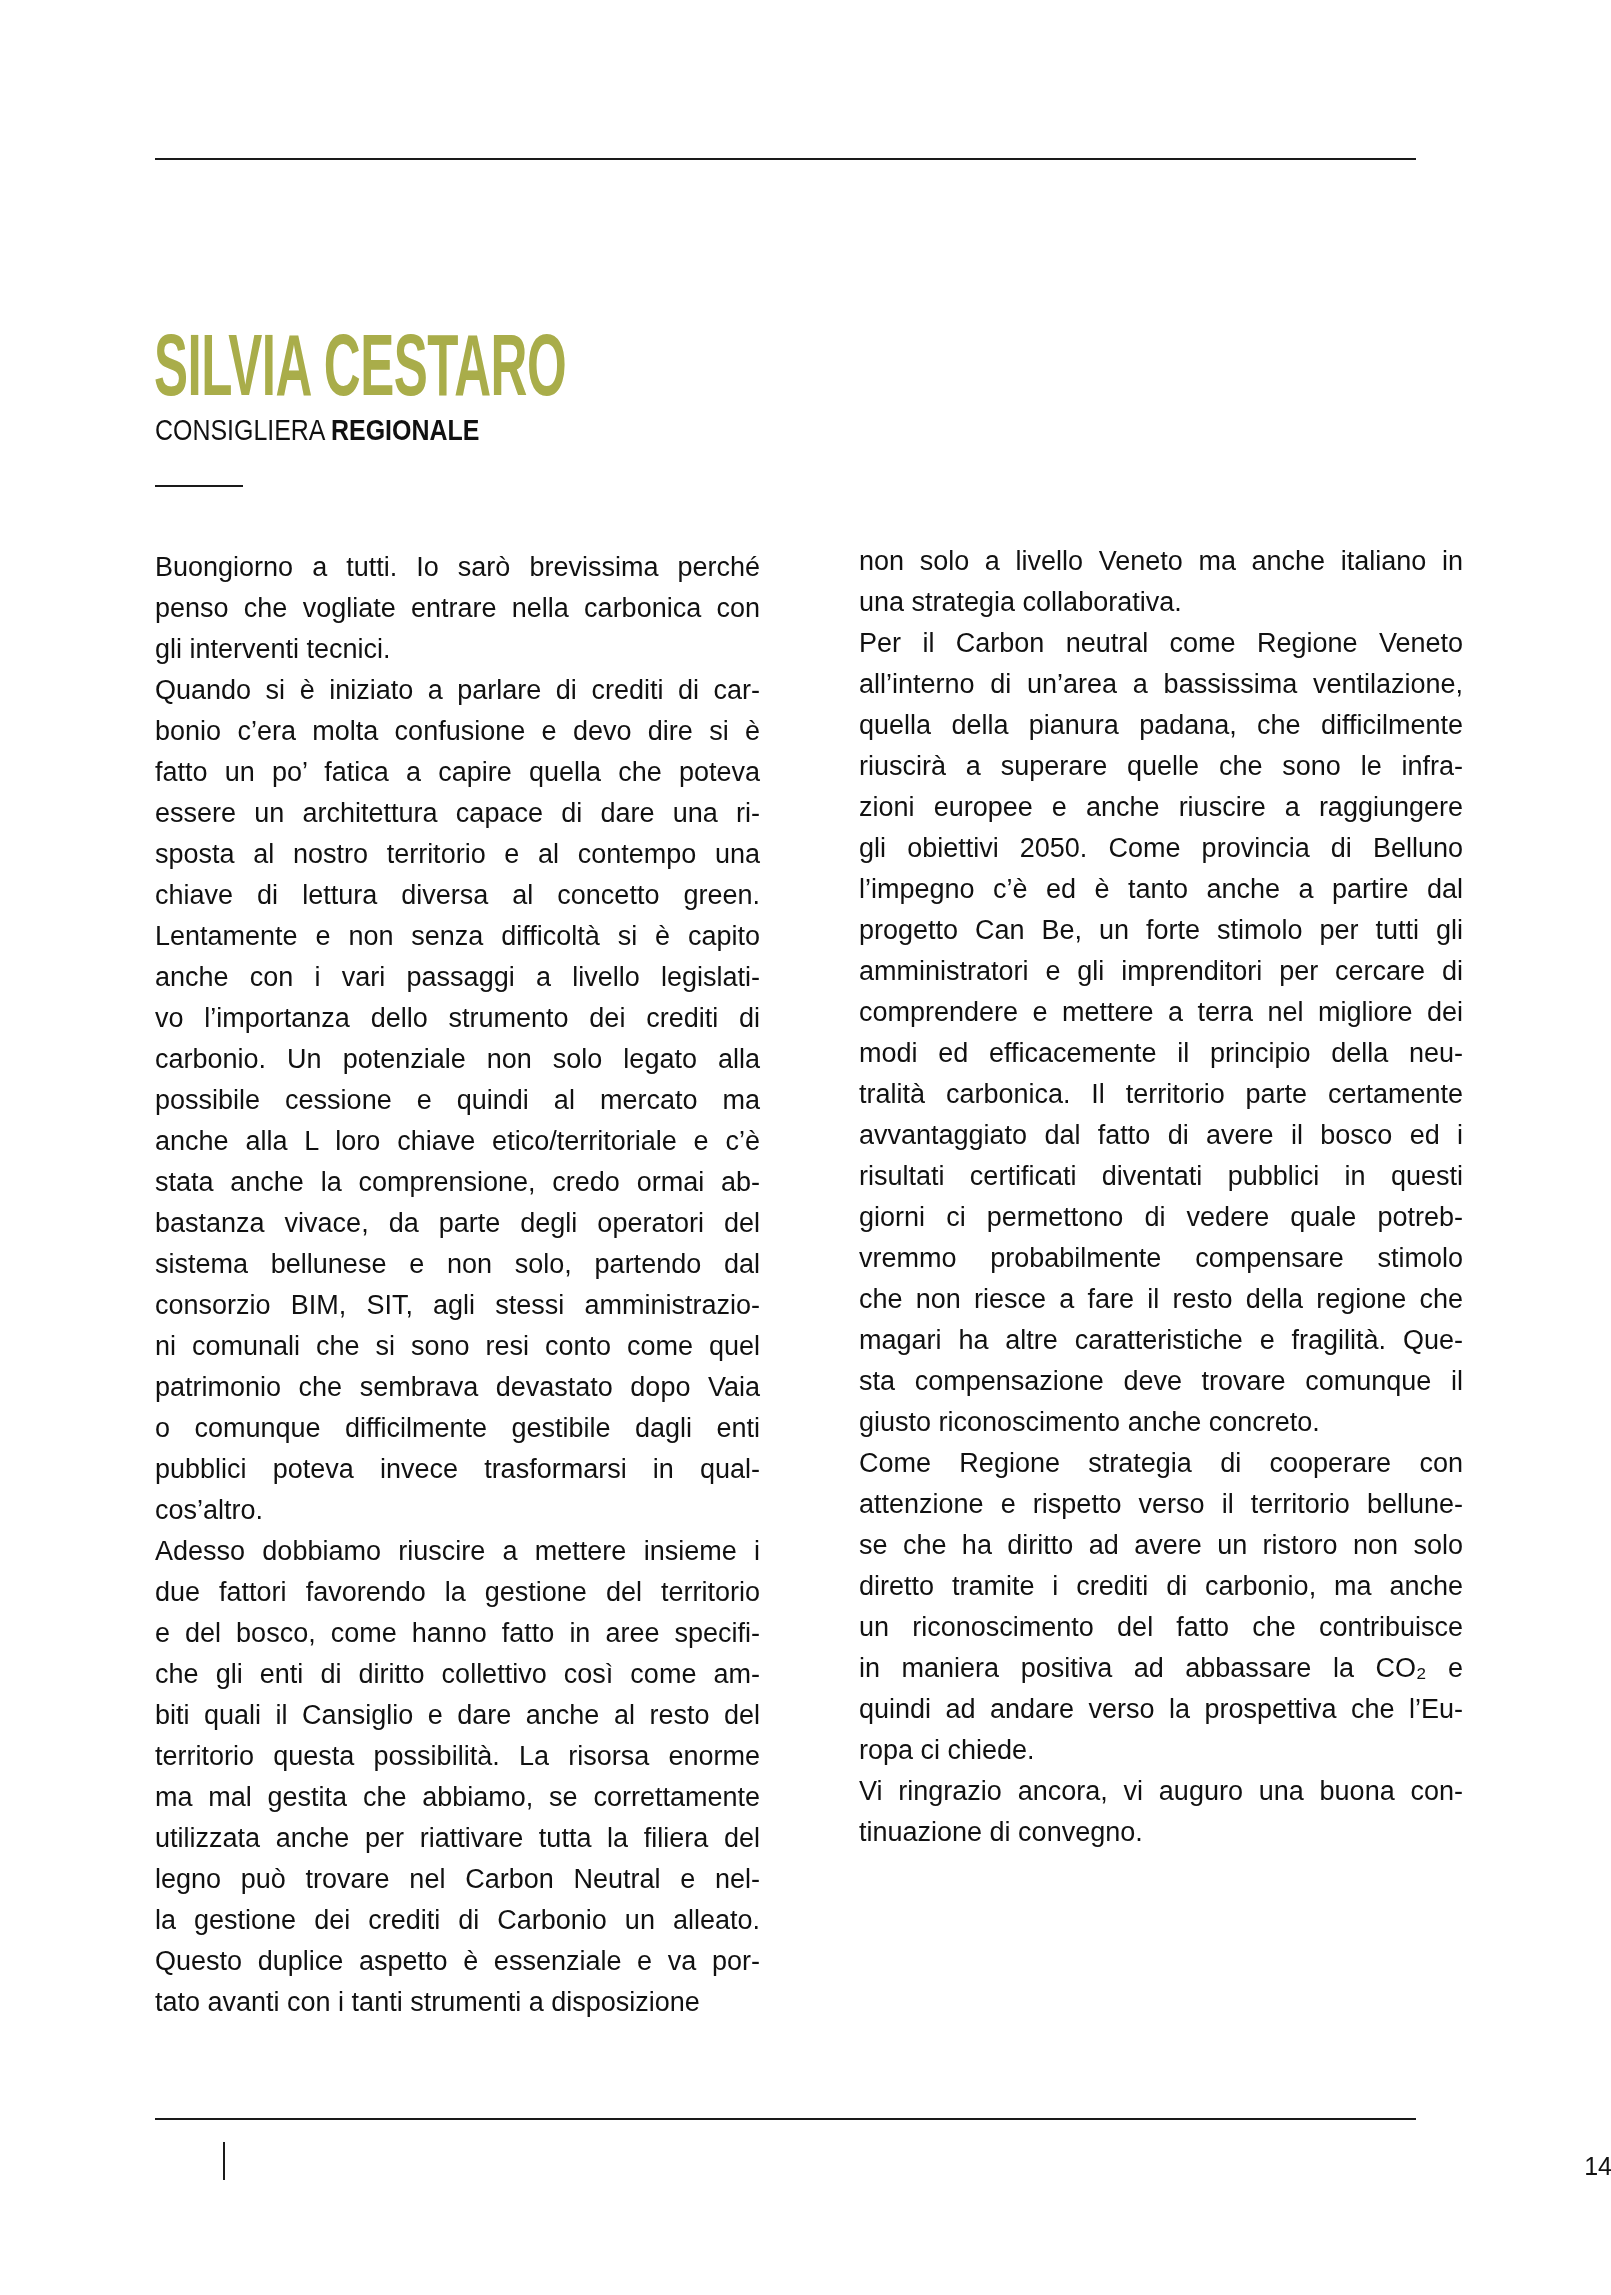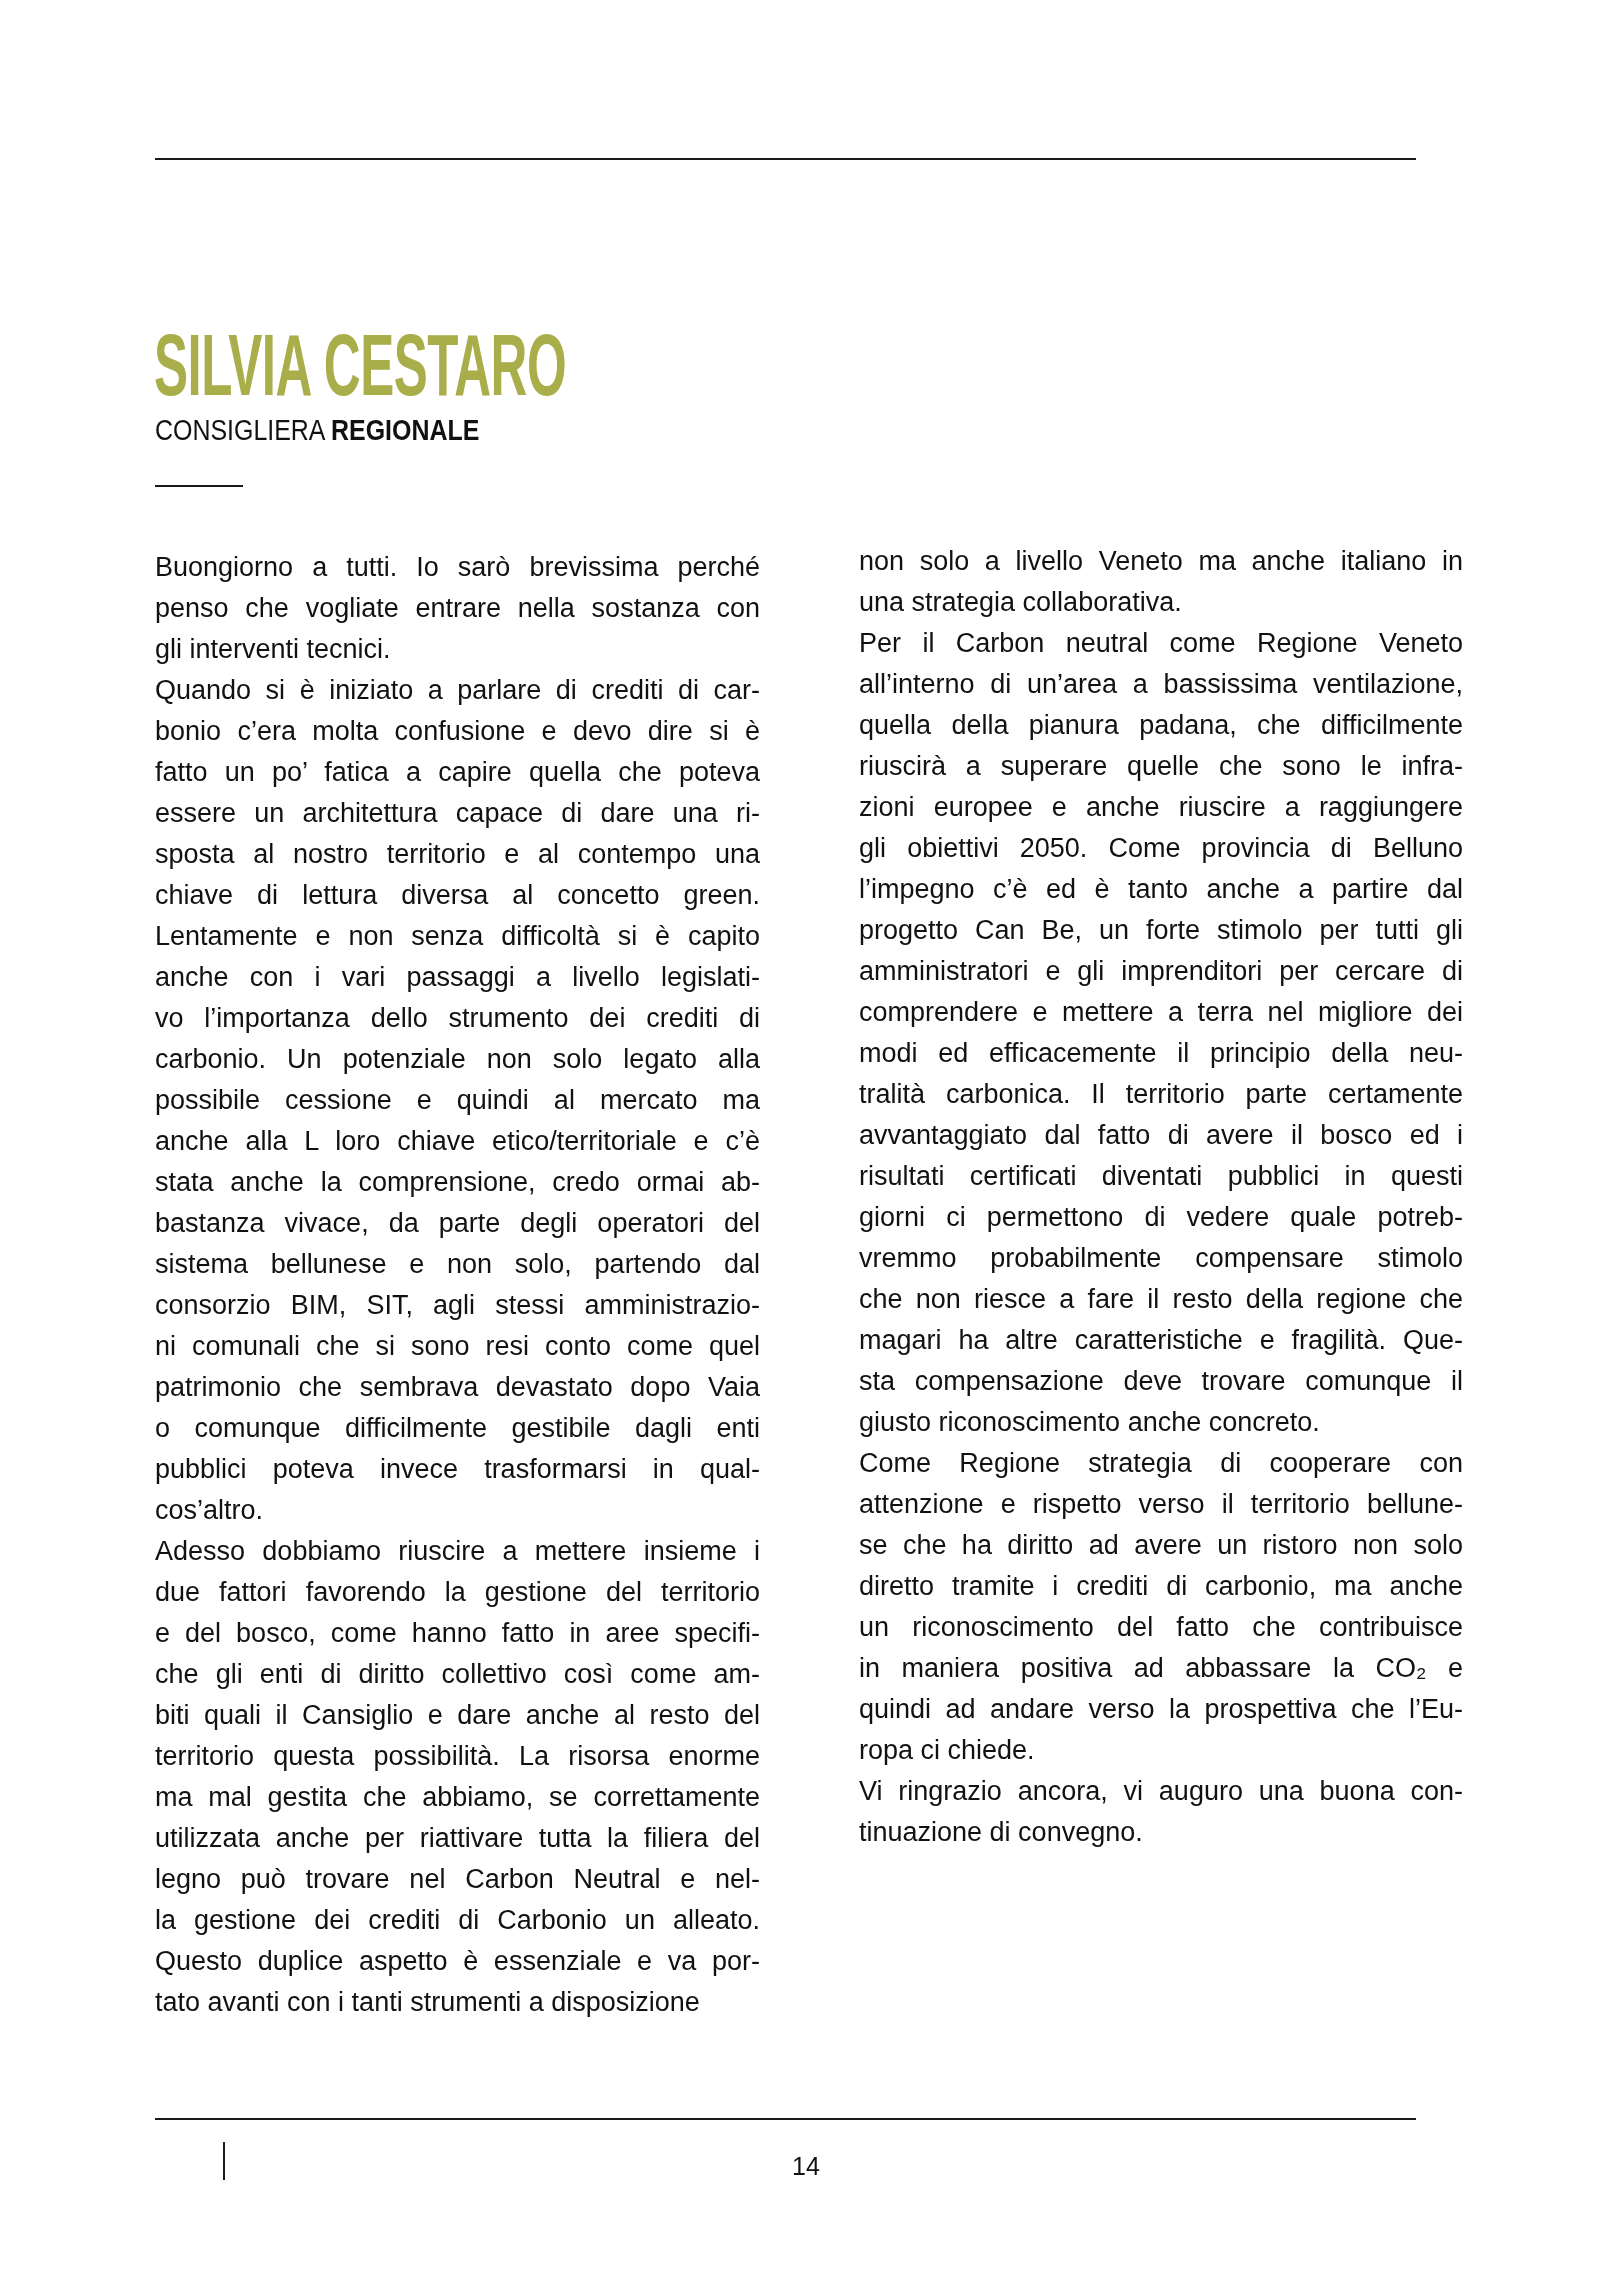--- a/index.html
+++ b/index.html
@@ -11,40 +11,40 @@
     .vbar { position: absolute; left: 223px; top: 2142px; width: 1.7px; height: 38px; background: #1a1a1a; }
     .heading { position: absolute; left: 154px; top: 321px; margin: 0; font-family: "Liberation Sans", sans-serif; font-weight: 700; font-size: 88px; line-height: 88px; letter-spacing: -0.8px; transform: scaleX(0.58); transform-origin: left top; white-space: nowrap; }
     .subtitle { position: absolute; left: 155px; top: 414px; margin: 0; font-size: 29px; line-height: 33px; white-space: nowrap; transform: scaleX(0.86); transform-origin: left top; }
     .subtitle .bold { font-weight: 700; }
     .col { position: absolute; top: 541px; width: 605px; font-size: 27px; line-height: 41px; text-align: justify; }
     .col-left { left: 155px; margin-top: 6px; }
     .col-right { left: 859px; width: 604px; }
     .col p { margin: 0; text-align-last: auto; }
     .line { display: block; white-space: nowrap; text-align: justify; text-align-last: justify; transform-origin: left top; }
     .line.last { text-align-last: left; }
-    .page-number { position: absolute; left: 0; width: 1612px; top: 2150px; text-align: center; font-size: 25px; line-height: 33px; }
+    .page-number { position: absolute; left: 0; width: 1612px; top: 2150px; text-align: right; font-size: 25px; line-height: 33px; }
   </style>
 </head>
 <body>
 
 <div class="rule rule-top"></div>
 
 <h1 class="heading" style="color:#a9ad4a">SILVIA CESTARO</h1>
 
 <p class="subtitle">
   <span>CONSIGLIERA</span>
   <span class="bold">REGIONALE</span>
 </p>
 
 <div class="rule rule-short"></div>
 
 <div class="col col-left">
     <p>
       <span class="line">Buongiorno a tutti. Io sarò brevissima perché</span>
-      <span class="line">penso che vogliate entrare nella sostanza con</span>
+      <span class="line">penso che vogliate entrare nella carbonica con</span>
       <span class="line last">gli interventi tecnici.</span>
     </p>
     <p>
       <span class="line">Quando si è iniziato a parlare di crediti di car-</span>
       <span class="line">bonio c’era molta confusione e devo dire si è</span>
       <span class="line">fatto un po’ fatica a capire quella che poteva</span>
       <span class="line">essere un architettura capace di dare una ri-</span>
       <span class="line">sposta al nostro territorio e al contempo una</span>
       <span class="line">chiave di lettura diversa al concetto green.</span>
       <span class="line">Lentamente e non senza difficoltà si è capito</span>

